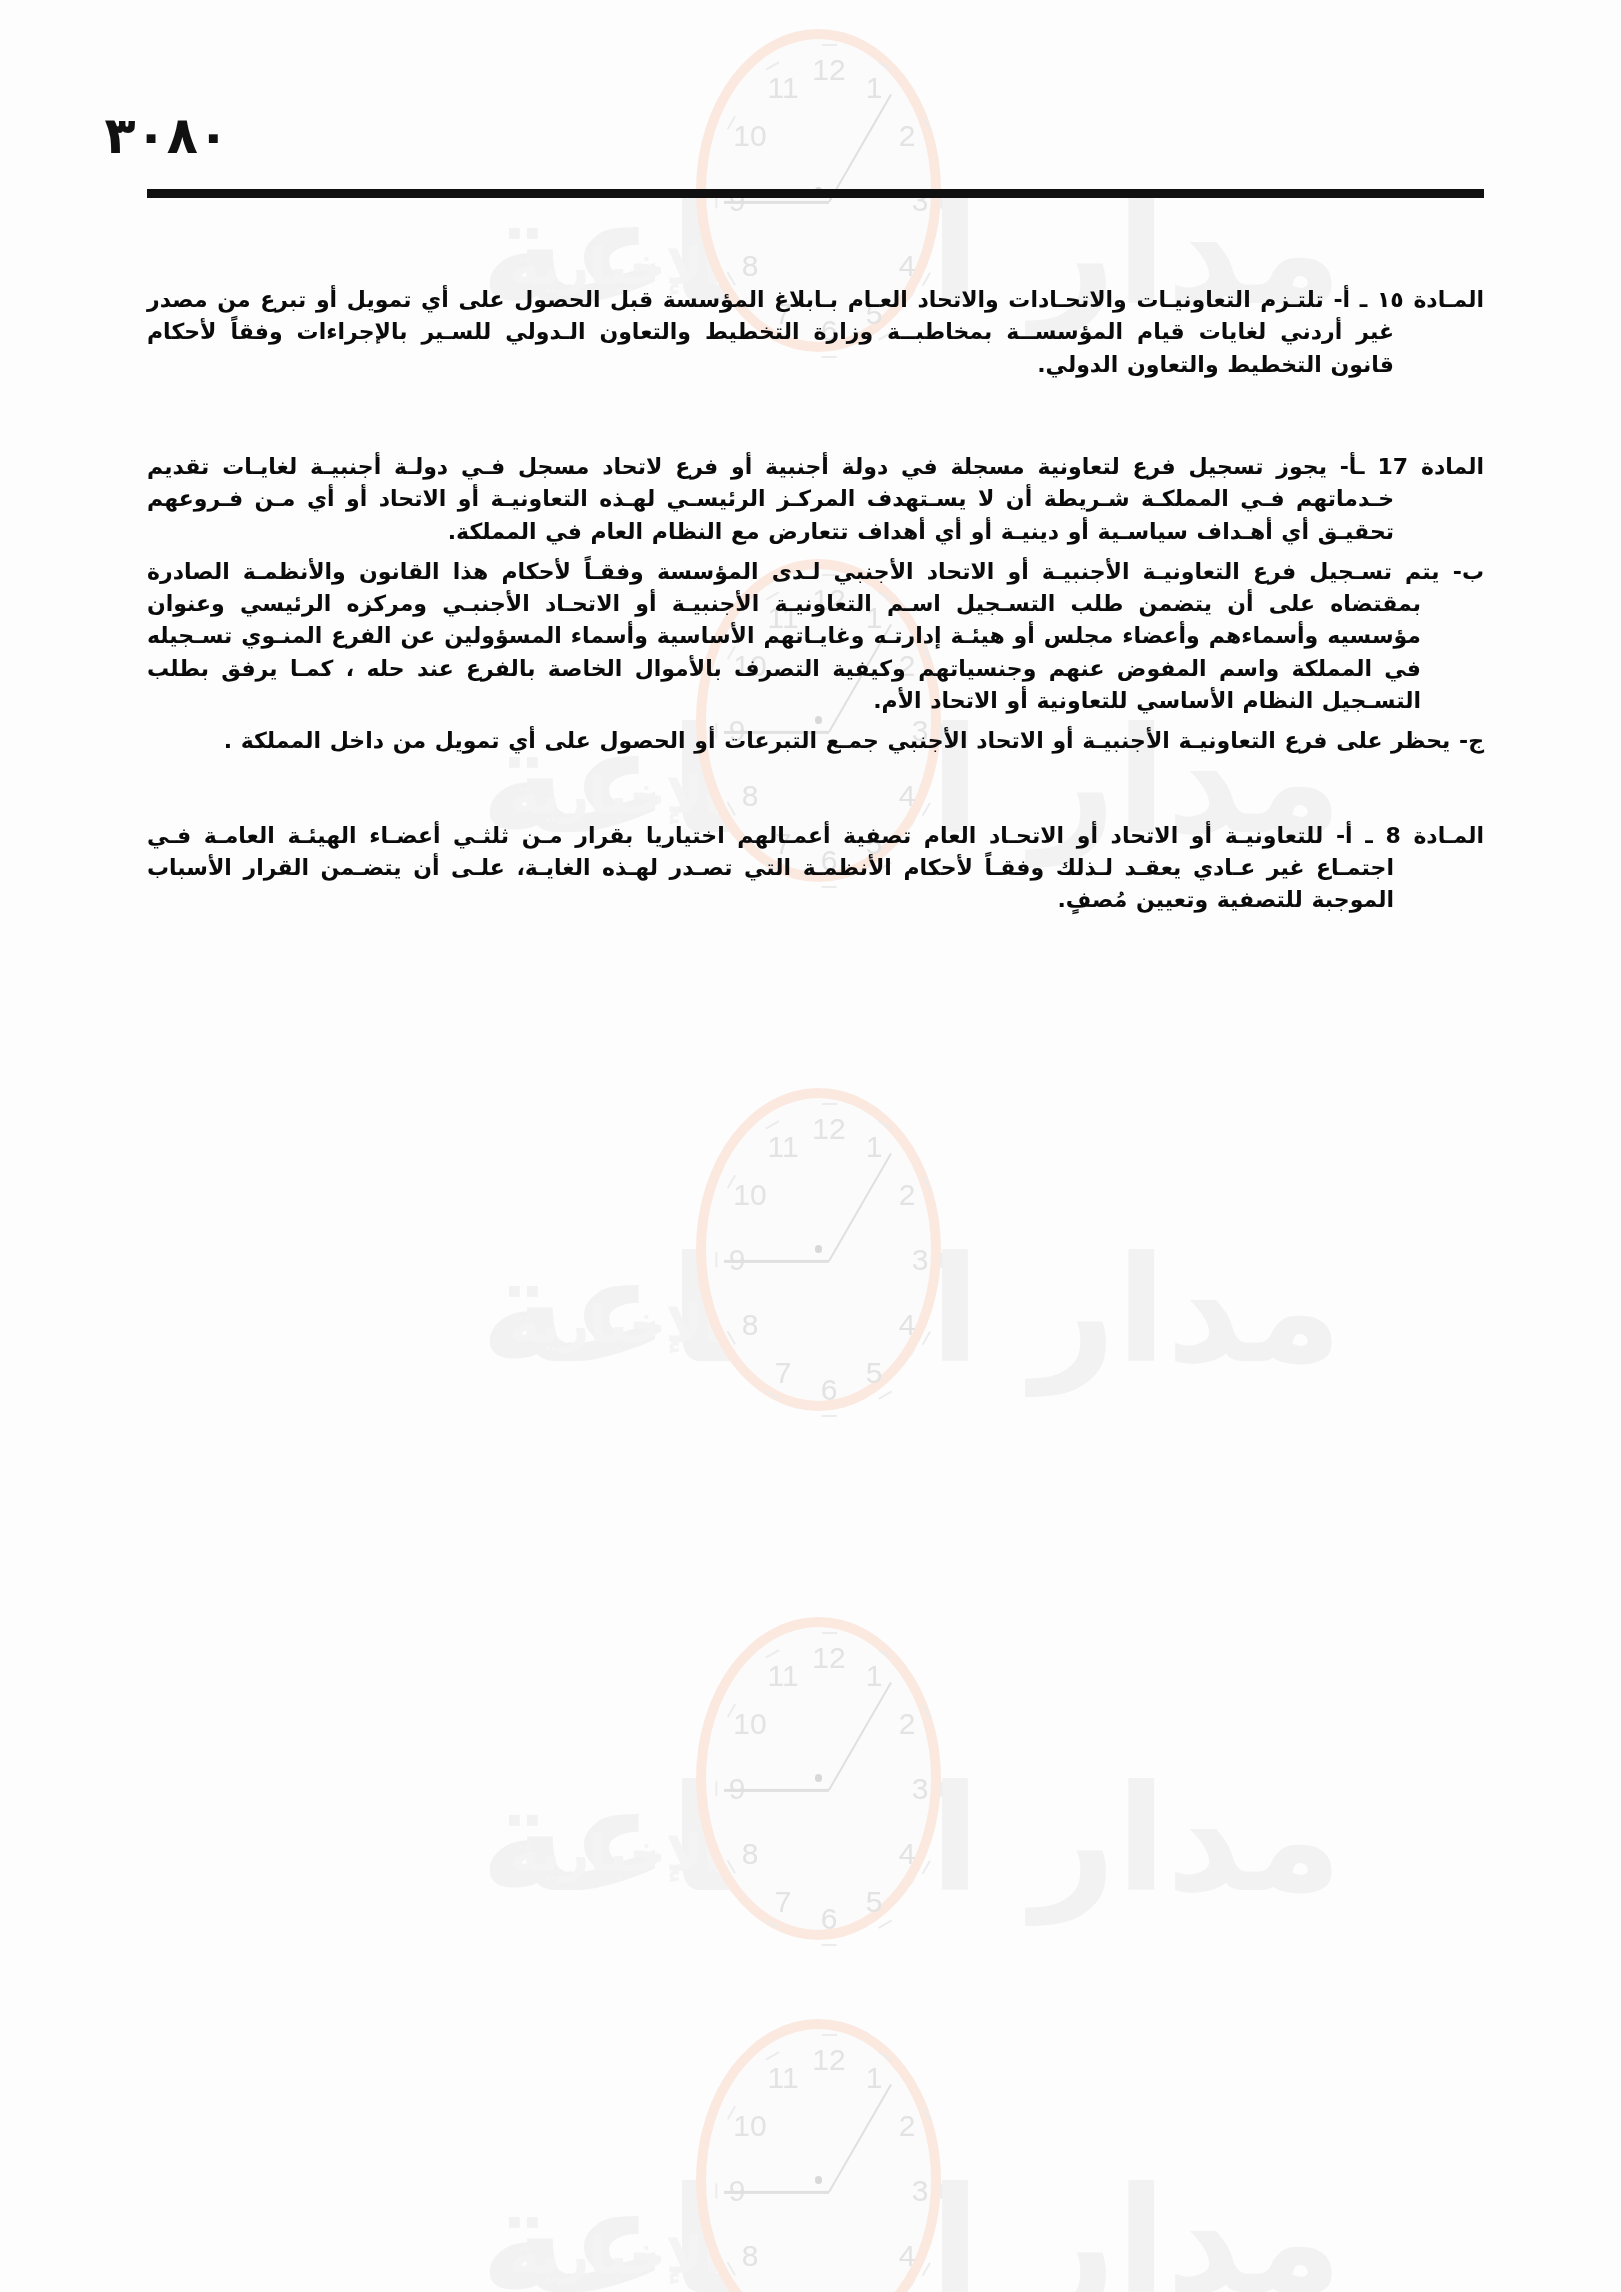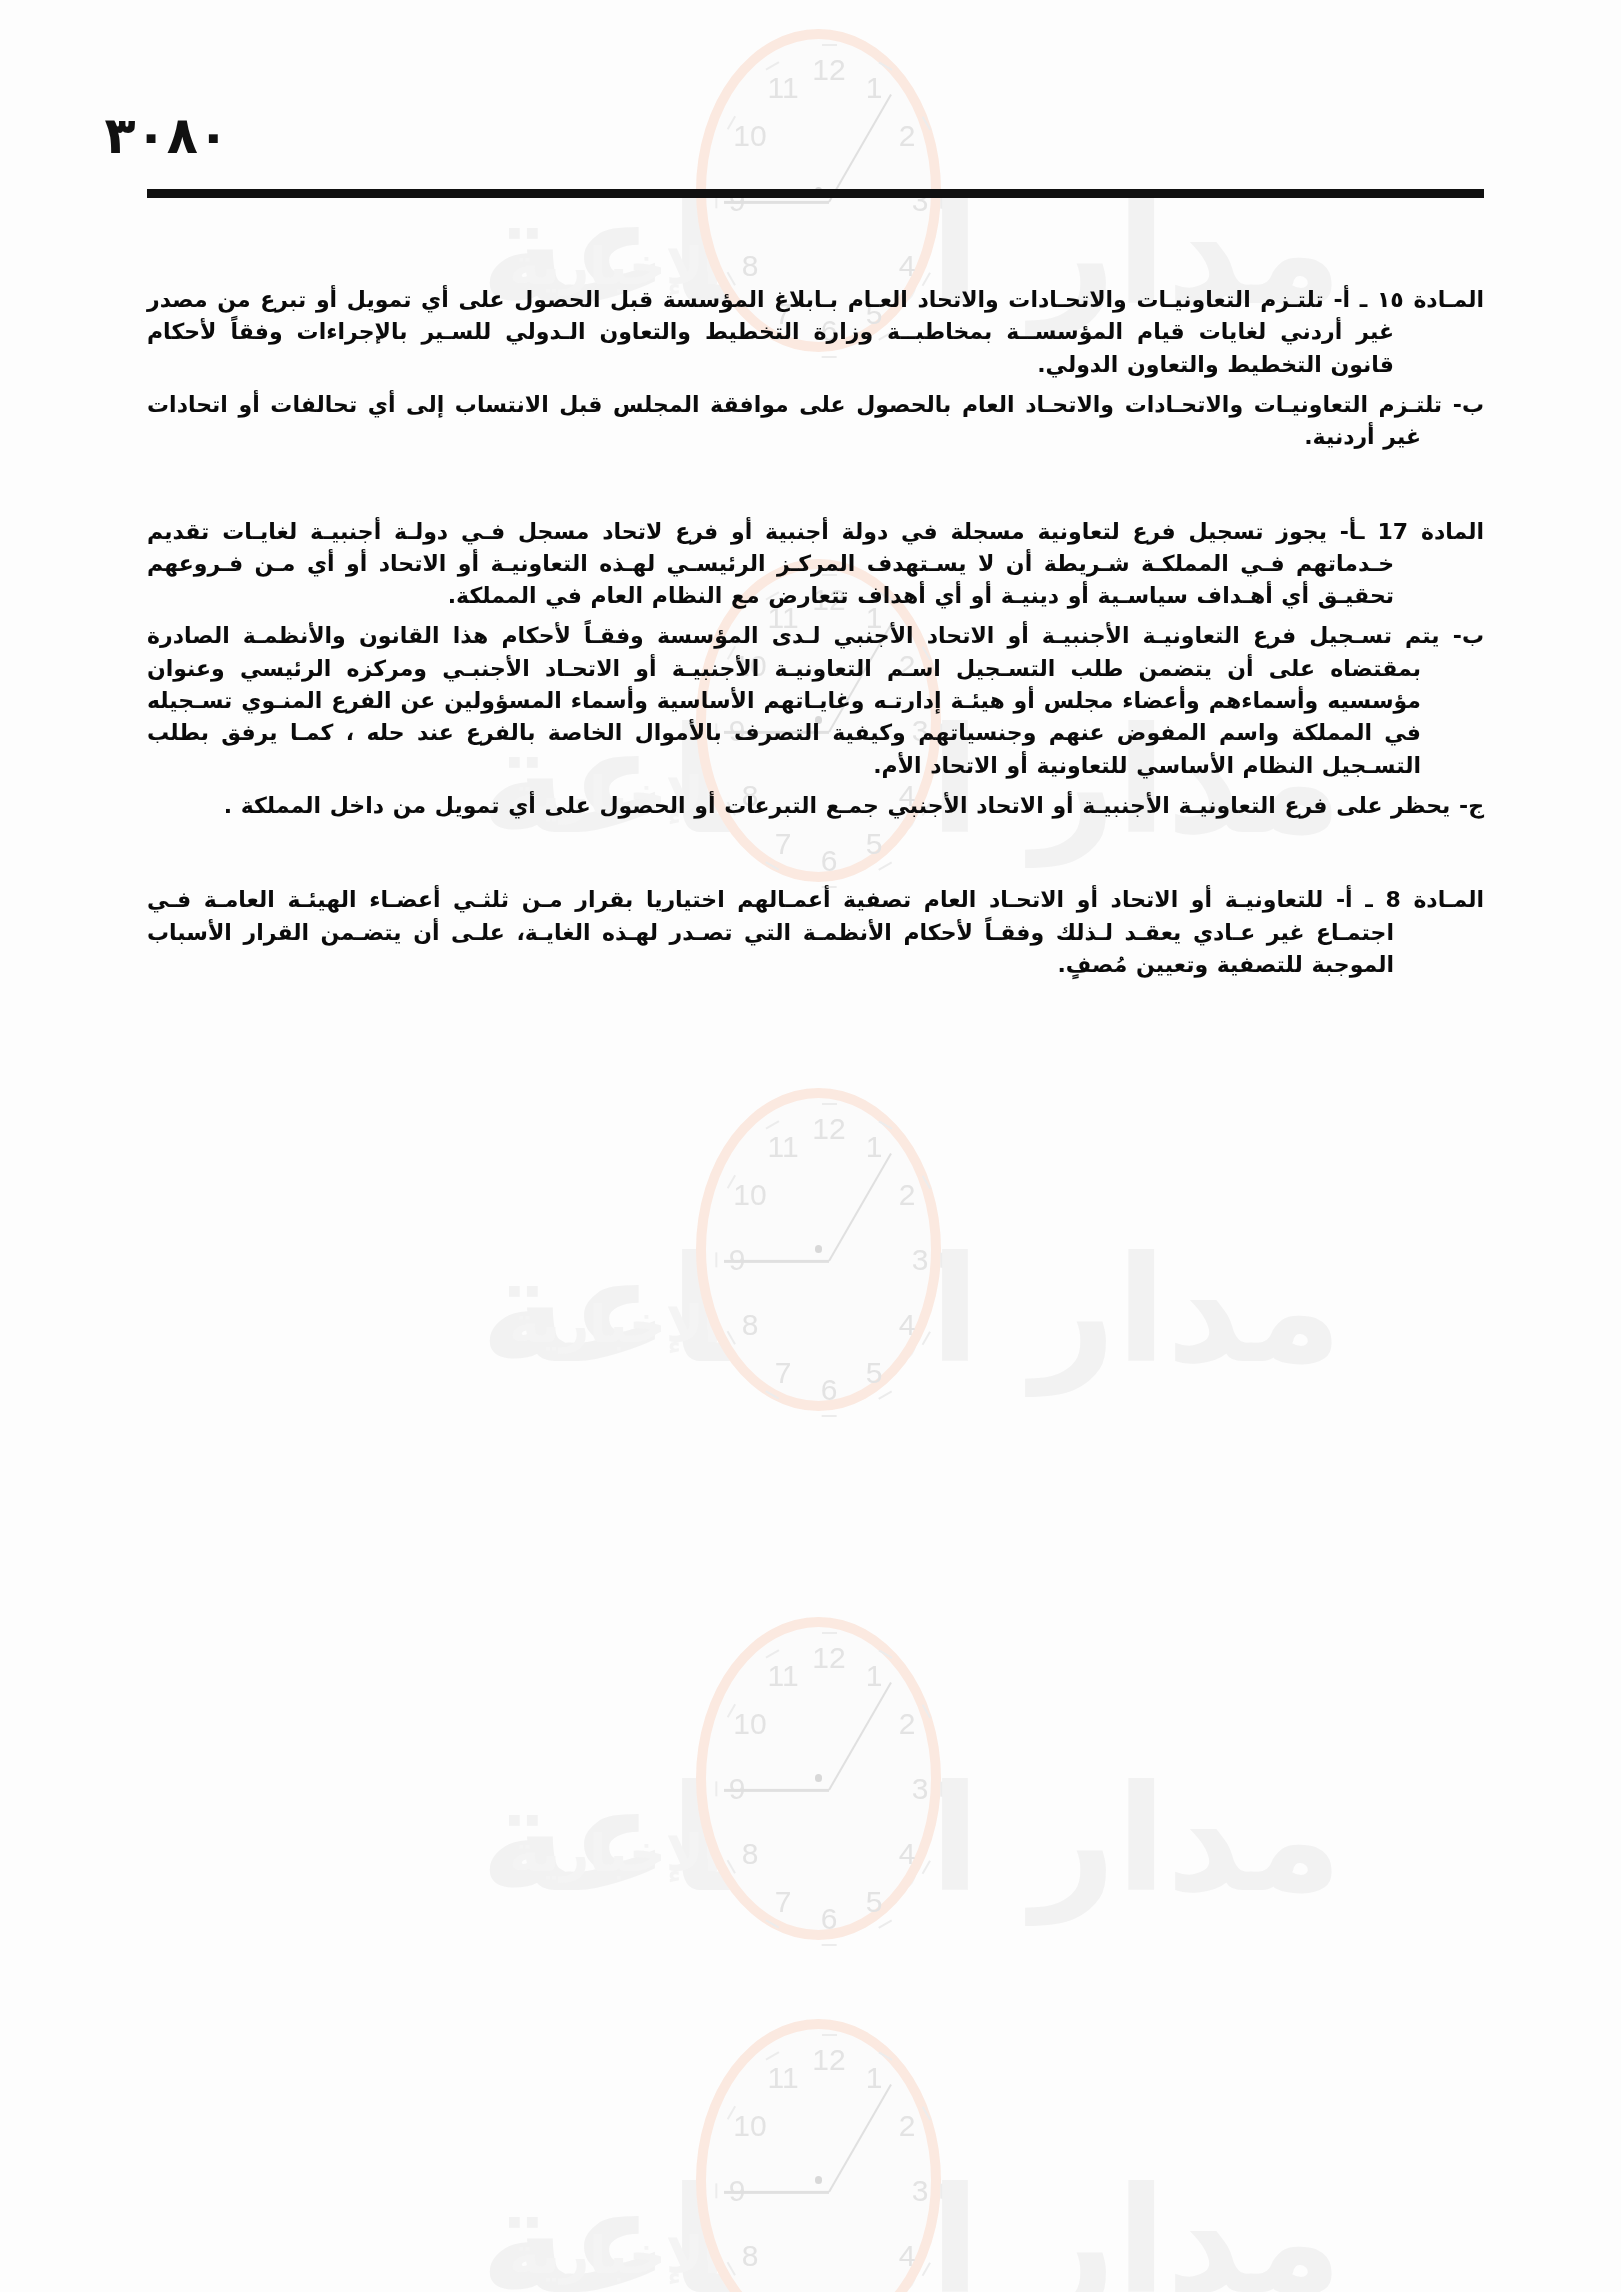--- a/index.html
+++ b/index.html
@@ -402,21 +402,20 @@
   <div class="hdr">
     <div class="page-number">٣٠٨٠</div>
     <div class="hdr-rule"></div>
   </div>
 
   <div class="doc-body">
 
     <div class="article">
       <p class="para hang lastline-right">المـادة ١٥ ـ أ- تلتـزم التعاونيـات والاتحـادات والاتحاد العـام بـابلاغ المؤسسة قبل الحصول على أي تمويل أو تبرع من مصدر غير أردني لغايات قيام المؤسســة بمخاطبــة وزارة التخطيط والتعاون الـدولي للسـير بالإجراءات وفقاً لأحكام قانون التخطيط والتعاون الدولي.</p>
       <div class="gap-sm"></div>
-      <p class="para hang-b lastline-right">ب- تلتـزم التعاونيـات والاتحـادات والاتحـاد العام بالحصول على موافقة المجلس قبل الانتساب إلى أي تحالفات أو اتحادات غير أردنية.</p>
     </div>
 
     <div class="gap-md"></div>
 
     <div class="article">
       <p class="para hang lastline-right">المادة 17 ـأ- يجوز تسجيل فرع لتعاونية مسجلة في دولة أجنبية أو فرع لاتحاد مسجل فـي دولـة أجنبيـة لغايـات تقديم خـدماتهم فـي المملكـة شـريطة أن لا يسـتهدف المركـز الرئيسـي لهـذه التعاونيـة أو الاتحاد أو أي مـن فـروعهم تحقيـق أي أهـداف سياسـية أو دينيـة أو أي أهداف تتعارض مع النظام العام في المملكة.</p>
       <div class="gap-sm"></div>
       <p class="para hang-b lastline-right">ب- يتم تسـجيل فرع التعاونيـة الأجنبيـة أو الاتحاد الأجنبي لـدى المؤسسة وفقـاً لأحكام هذا القانون والأنظمـة الصادرة بمقتضاه على أن يتضمن طلب التسـجيل اسـم التعاونيـة الأجنبيـة أو الاتحـاد الأجنبـي ومركزه الرئيسي وعنوان مؤسسيه وأسماءهم وأعضاء مجلس أو هيئـة إدارتـه وغايـاتهم الأساسية وأسماء المسؤولين عن الفرع المنـوي تسـجيله في المملكة واسم المفوض عنهم وجنسياتهم وكيفية التصرف بالأموال الخاصة بالفرع عند حله ، كمـا يرفق بطلب التسـجيل النظام الأساسي للتعاونية أو الاتحاد الأم.</p>
       <div class="gap-sm"></div>
       <p class="para hang-b lastline-right">ج- يحظر على فرع التعاونيـة الأجنبيـة أو الاتحاد الأجنبي جمـع التبرعات أو الحصول على أي تمويل من داخل المملكة .</p>

